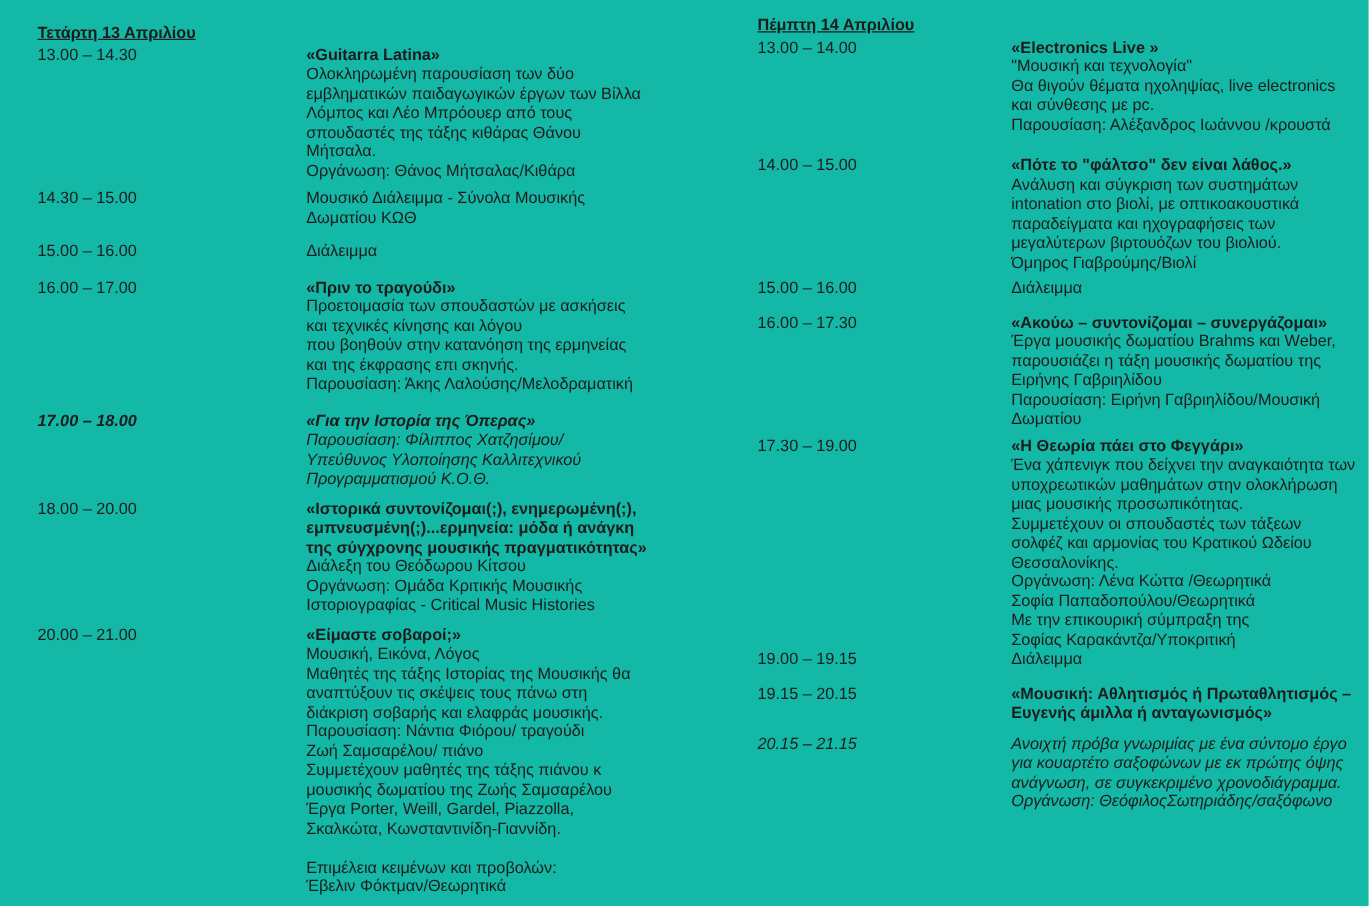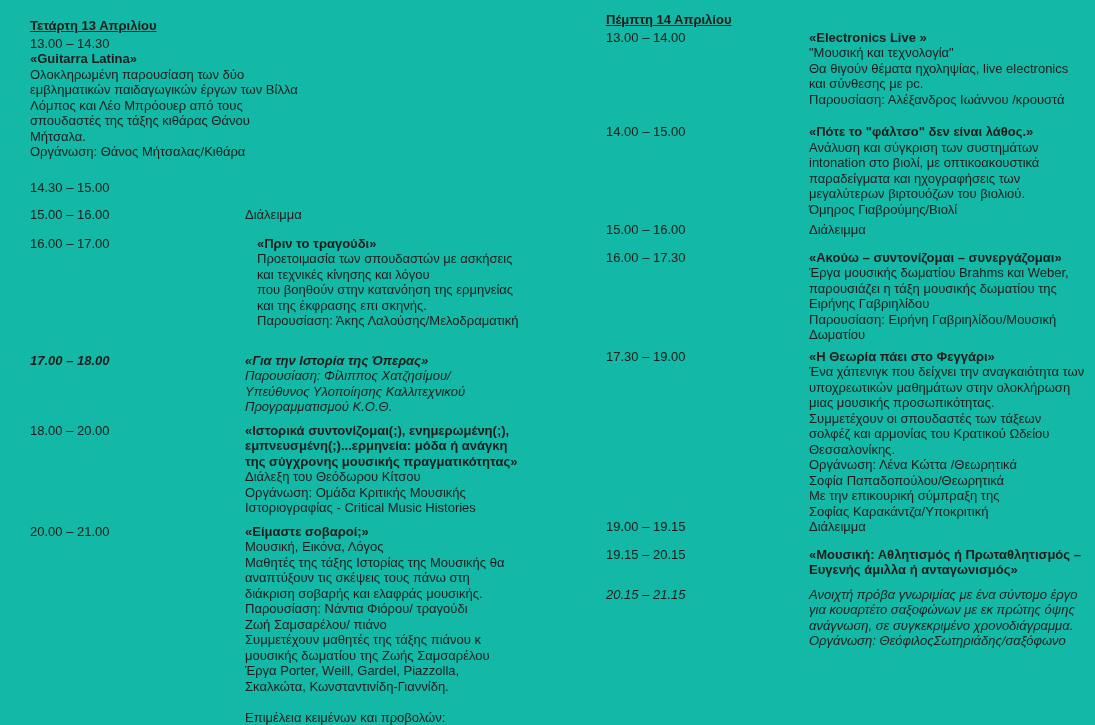--- a/index.html
+++ b/index.html
@@ -39,42 +39,46 @@
   .row.italic .ebody  { font-style: italic; }
 </style>
 </head>
 <body>
 
 <div class="page">
 
   <div class="day-col left">
     <div class="day-header">Τετάρτη 13 Απριλίου</div>
     <div class="rows">
-        <div class="row" style="margin-bottom: 20px; flex-direction: column;">
+        <div class="row" style="margin-bottom: 6px;">
           <div class="time">13.00 – 14.30</div>
           <div class="desc">
             <div class="etitle">«Guitarra Latina»</div>
             <div class="ebody">Ολοκληρωμένη παρουσίαση των δύο
 εμβληματικών παιδαγωγικών έργων των Βίλλα
 Λόμπος και Λέο Μπρόουερ από τους
 σπουδαστές της τάξης κιθάρας Θάνου
 Μήτσαλα.
 Οργάνωση: Θάνος Μήτσαλας/Κιθάρα</div>
           </div>
         </div>
         <div class="row" style="margin-bottom: 12px;">
           <div class="time">14.30 – 15.00</div>
+          <div class="desc">
+            <div class="ebody">Μουσικό Διάλειμμα - Σύνολα Μουσικής
+Δωματίου ΚΩΘ</div>
+          </div>
         </div>
         <div class="row" style="margin-bottom: 13px;">
           <div class="time">15.00 – 16.00</div>
           <div class="desc">
             <div class="ebody">Διάλειμμα</div>
           </div>
         </div>
-        <div class="row" style="margin-bottom: 24px; gap: 12px;">
+        <div class="row" style="margin-bottom: 14px;">
           <div class="time">16.00 – 17.00</div>
           <div class="desc">
             <div class="etitle">«Πριν το τραγούδι»</div>
             <div class="ebody">Προετοιμασία των σπουδαστών με ασκήσεις
 και τεχνικές κίνησης και λόγου
 που βοηθούν στην κατανόηση της ερμηνείας
 και της έκφρασης επι σκηνής.
 Παρουσίαση: Άκης Λαλούσης/Μελοδραματική</div>
           </div>
         </div>

